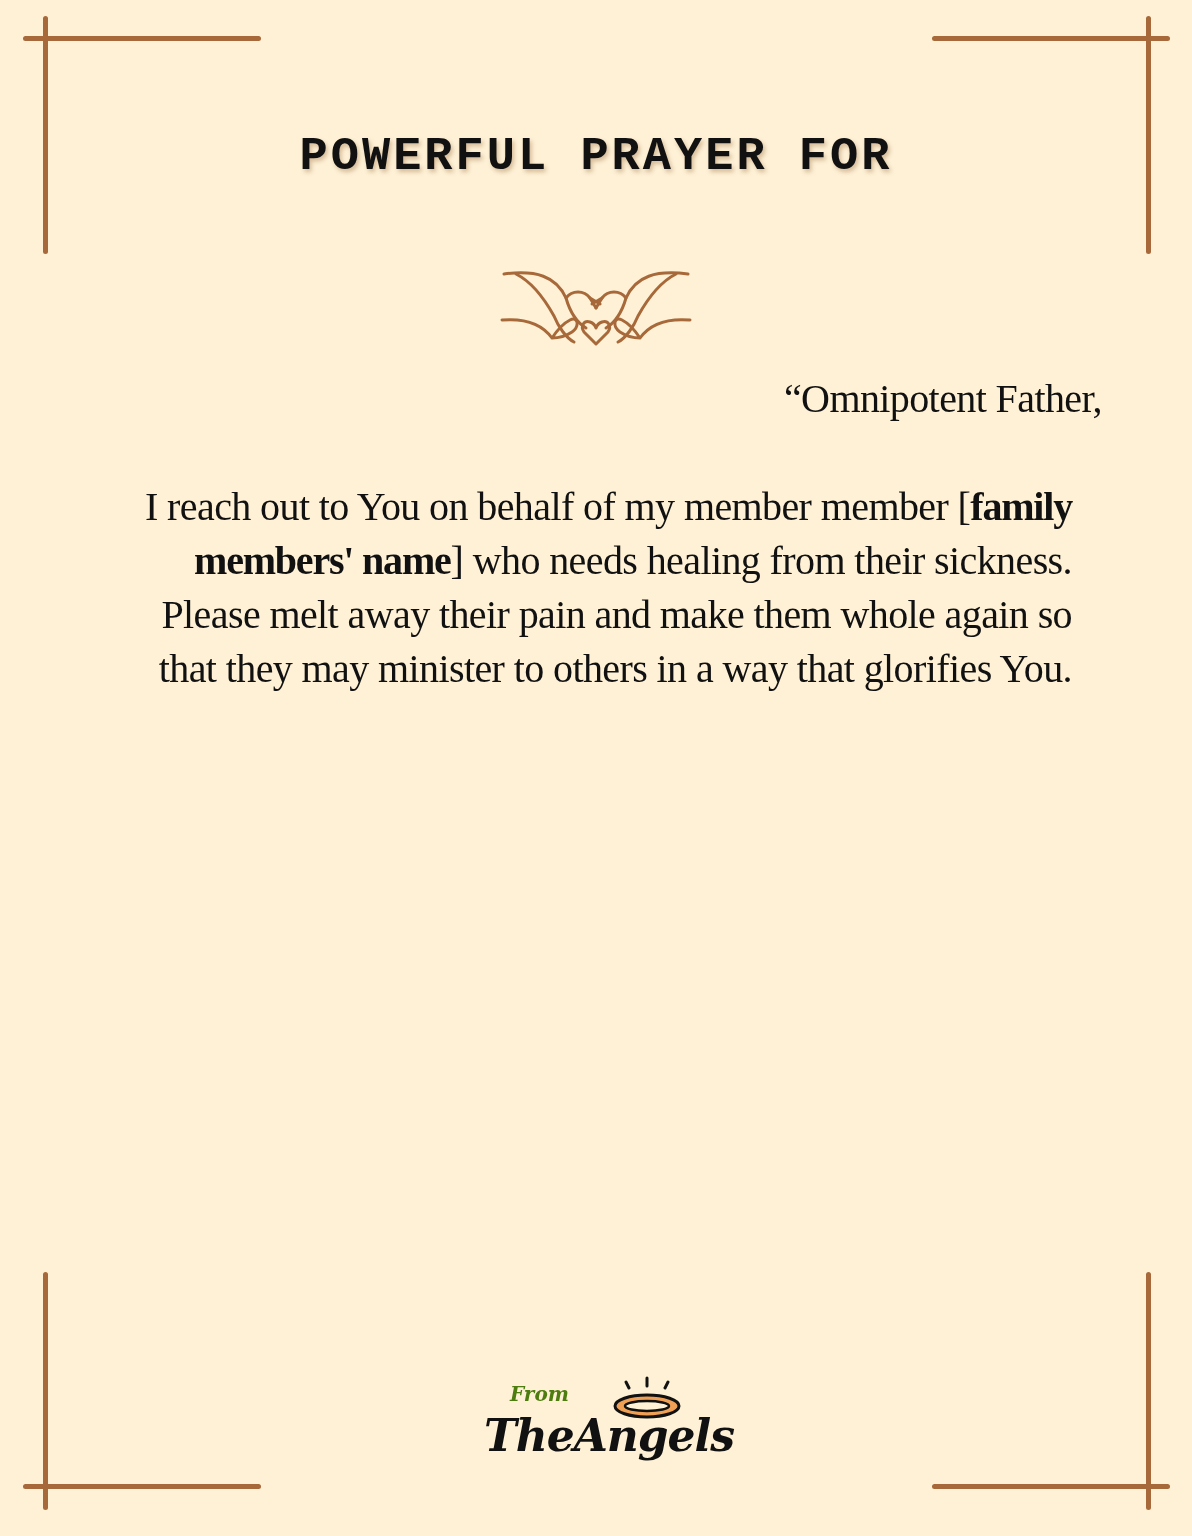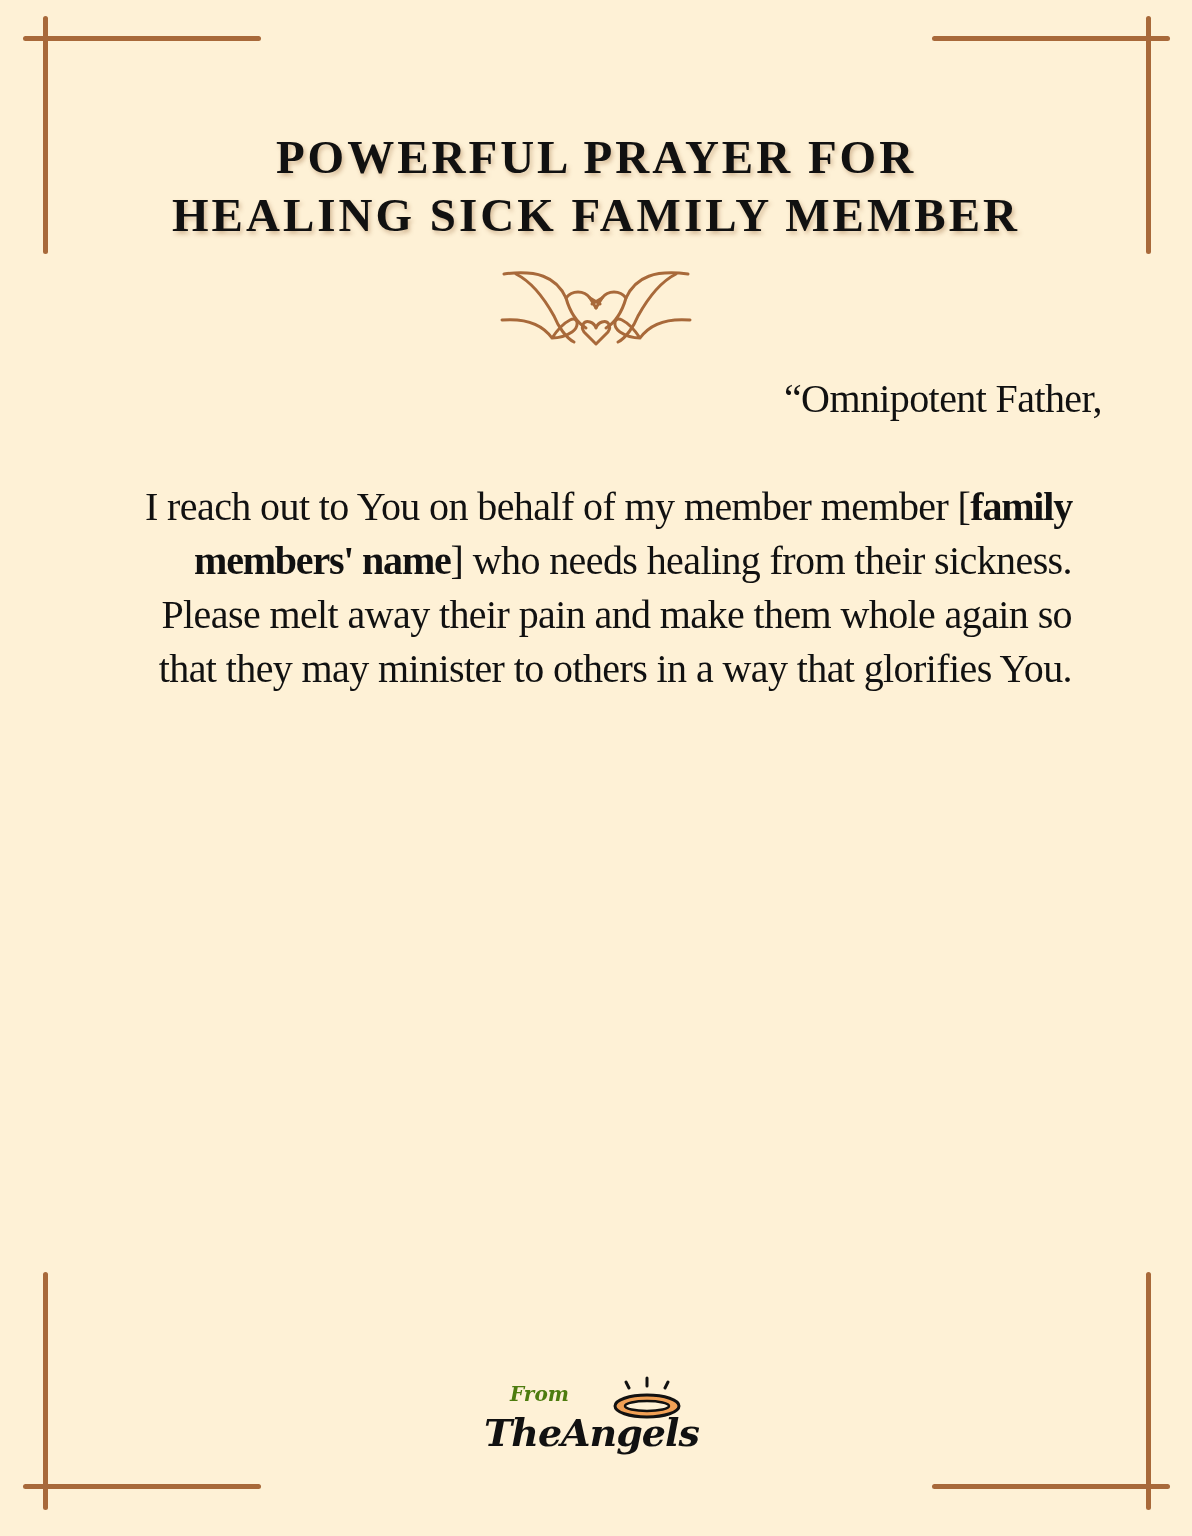--- a/index.html
+++ b/index.html
@@ -8,21 +8,21 @@
     background: #fef1d6;
     position: relative;
     overflow: hidden;
     font-family: "Liberation Serif", "DejaVu Serif", serif;
     color: #111;
   }
   .corner-line { position: absolute; background: #a8693a; border-radius: 3px; }
   .title {
     position: absolute; left: 0; right: 0; top: 128px;
     text-align: center;
-    font-family: Liberation Serif, serif;
+    font-family: Liberation Mono, monospace;
     font-weight: bold;
     font-size: 47px;
     line-height: 58px;
     letter-spacing: 3px;
     text-shadow: 2px 3px 4px rgba(140, 90, 40, 0.35);
   }
   .title div { display: block; }
   .doves { position: absolute; left: 496px; top: 268px; width: 200px; height: 86px; }
   .prayer {
     position: absolute; left: 90px; right: 90px; top: 372px;
@@ -36,39 +36,38 @@
   .prayer b { font-weight: bold; letter-spacing: -1.2px; }
   .logo { position: absolute; left: 478px; top: 1372px; width: 250px; height: 100px; }
   .logo-from {
     position: absolute; left: 32px; top: 10px;
     font-family: "DejaVu Serif", serif; font-style: italic; font-weight: bold;
     font-size: 20px; color: #4d7c0f;
   }
   .logo-angels {
     position: absolute; left: 6px; top: 38px;
     font-family: "DejaVu Serif", serif; font-style: italic; font-weight: bold;
-    font-size: 38px; color: #111; letter-spacing: -1px;
+    font-size: 44px; color: #111; letter-spacing: -1px;
   }
   .halo { position: absolute; left: 128px; top: 2px; width: 80px; height: 48px; }
 </style>
 </head>
 <body>
 
 <div class="corner-line" style="left:23px;top:36px;width:238px;height:5px;"></div>
 <div class="corner-line" style="left:43px;top:16px;width:5px;height:238px;"></div>
 <div class="corner-line" style="left:932px;top:36px;width:238px;height:5px;"></div>
 <div class="corner-line" style="left:1146px;top:16px;width:5px;height:238px;"></div>
 <div class="corner-line" style="left:23px;top:1484px;width:238px;height:5px;"></div>
 <div class="corner-line" style="left:43px;top:1272px;width:5px;height:238px;"></div>
 <div class="corner-line" style="left:932px;top:1484px;width:238px;height:5px;"></div>
 <div class="corner-line" style="left:1146px;top:1272px;width:5px;height:238px;"></div>
 
 <div class="title">
   <div>POWERFUL PRAYER FOR</div>
-  <div>HEALING SICK FAMILY MEMBER</div>
 </div>
 
 <svg class="doves" viewBox="0 0 200 86" fill="none" stroke="#a8693a" stroke-width="3" stroke-linecap="round" stroke-linejoin="round">
 
   <path d="M8 6 C40 2 60 8 70 30 C76 22 88 22 94 30 L104 36"></path>
   <path d="M94 30 L100 40"></path>
   <path d="M20 6 C36 14 48 30 58 48 C62 58 70 70 78 74"></path>
   <path d="M6 52 C30 50 46 56 56 70 C60 64 66 56 74 52 C82 48 84 58 76 64 C70 68 62 70 56 70"></path>
   <path d="M70 30 C74 44 80 54 90 60"></path>
 

